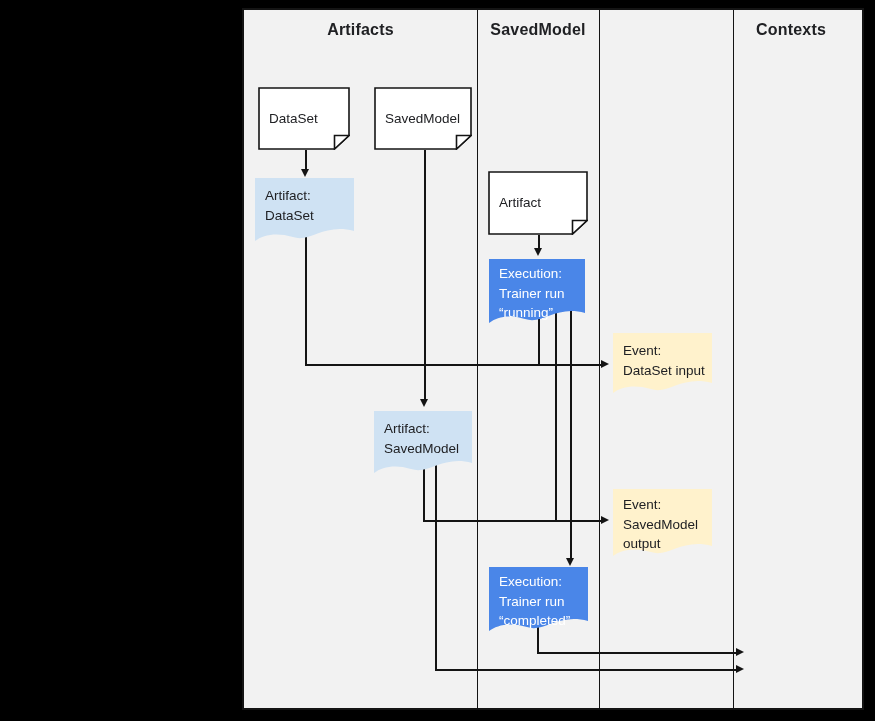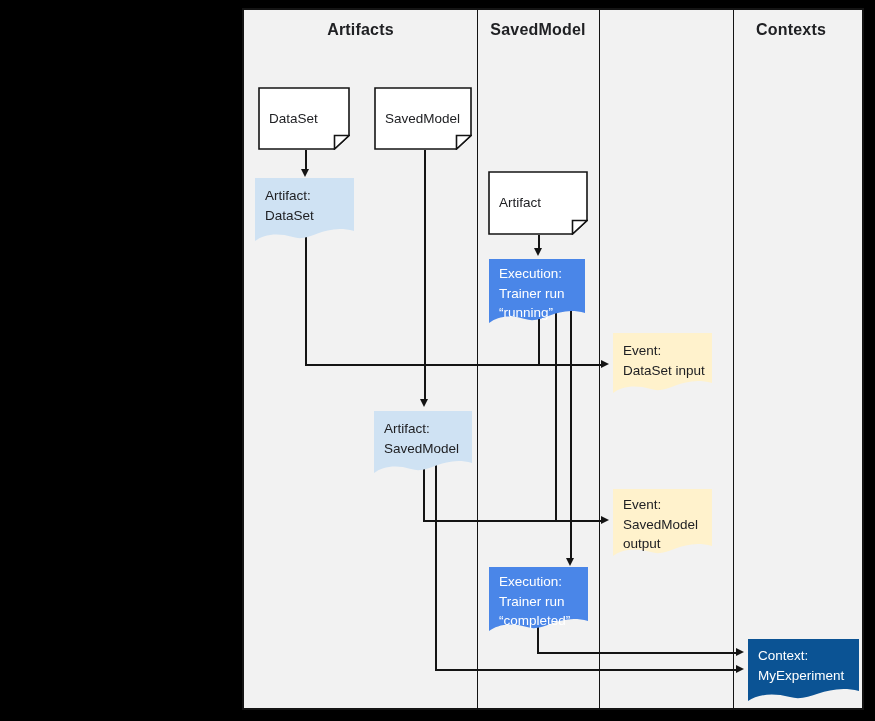--- a/index.html
+++ b/index.html
@@ -158,21 +158,14 @@
 
   <div class="node" style="left:245px;top:557px;width:99px;height:65px">
     <svg width="99" height="67">
       <path class="doc-execution" d="M0,0 H99 V54 C69,46 55,66 38,60 C21,55 8,58 0,64 Z"></path>
     </svg>
     <div class="label light" style="top:5px">Execution:
 Trainer run
 “completed”</div>
   </div>
 
-  <div class="node" style="left:504px;top:629px;width:111px;height:63px">
-    <svg width="111" height="65">
-      <path class="doc-context" d="M0,0 H111 V52 C78,44 62,64 42,58 C23,53 9,56 0,62 Z"></path>
-    </svg>
-    <div class="label light" style="top:7px">Context:
-MyExperiment</div>
-  </div>
 
 </div>
 
 </body></html>

